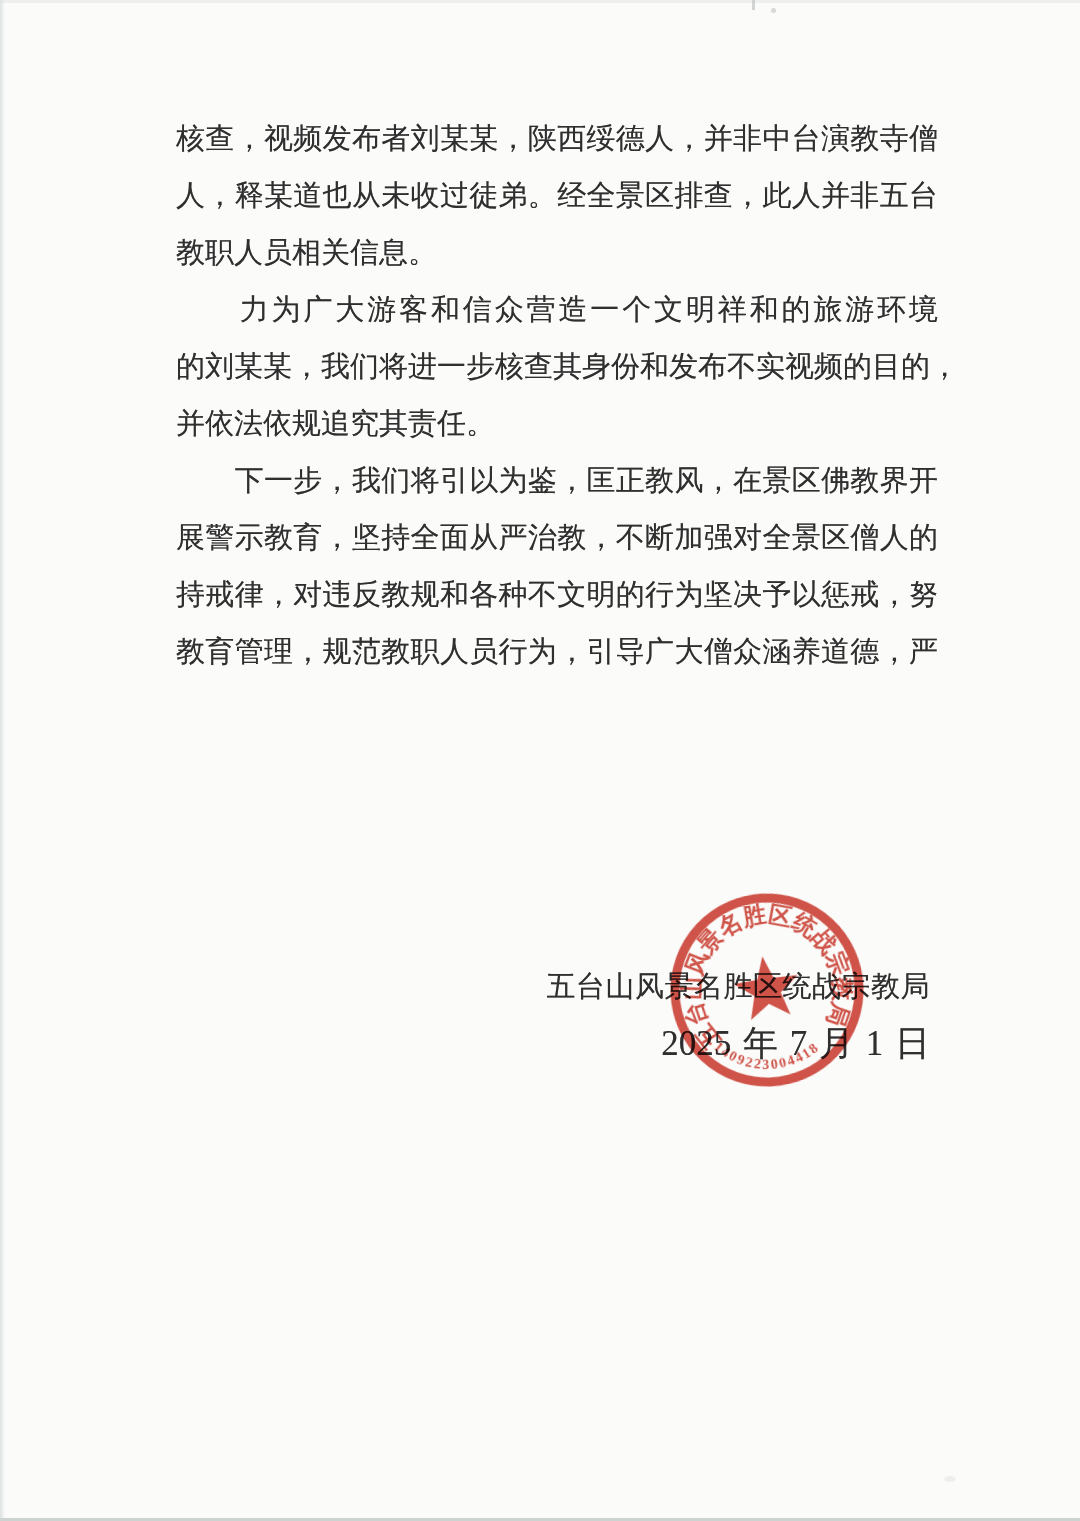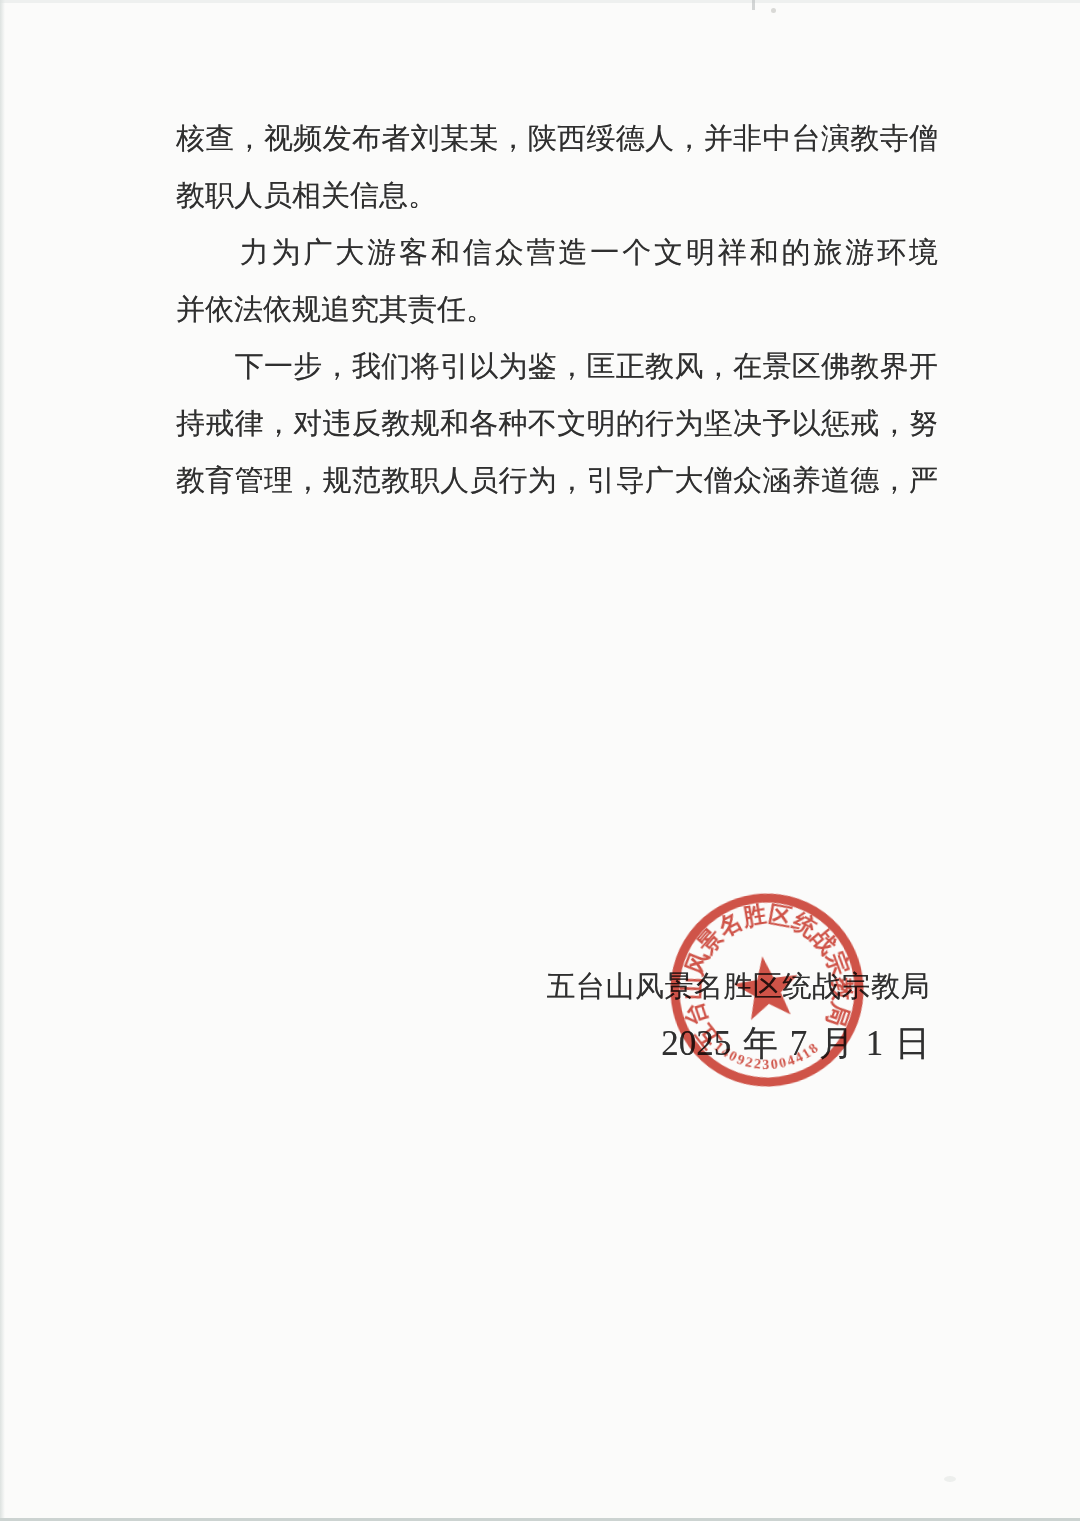--- a/index.html
+++ b/index.html
@@ -95,24 +95,27 @@
 
   <div class="edge-top"></div>
   <div class="edge-left"></div>
   <div class="edge-bottom"></div>
   <div class="artifact-tick"></div>
   <div class="artifact-dot"></div>
   <div class="artifact-smudge"></div>
 
   <div class="doc-text" id="doc-body">
       <div class="line">核查，视频发布者刘某某，陕西绥德人，并非中台演教寺僧</div>
+      <div class="line">人，释某道也从未收过徒弟。经全景区排查，此人并非五台</div>
       <div class="line last">教职人员相关信息。</div>
       <div class="line">　　力为广大游客和信众营造一个文明祥和的旅游环境</div>
+      <div class="line">的刘某某，我们将进一步核查其身份和发布不实视频的目的，</div>
       <div class="line last">并依法依规追究其责任。</div>
       <div class="line">　　下一步，我们将引以为鉴，匡正教风，在景区佛教界开</div>
+      <div class="line">展警示教育，坚持全面从严治教，不断加强对全景区僧人的</div>
       <div class="line">持戒律，对违反教规和各种不文明的行为坚决予以惩戒，努</div>
       <div class="line">教育管理，规范教职人员行为，引导广大僧众涵养道德，严</div>
     </div>
 
   <div class="sig-block">
     <div class="sig-org">五台山风景名胜区统战宗教局</div>
     <div class="sig-date">2025 年 7 月 1 日</div>
   </div>
 
   <svg class="seal" viewBox="-115 -115 230 230">

